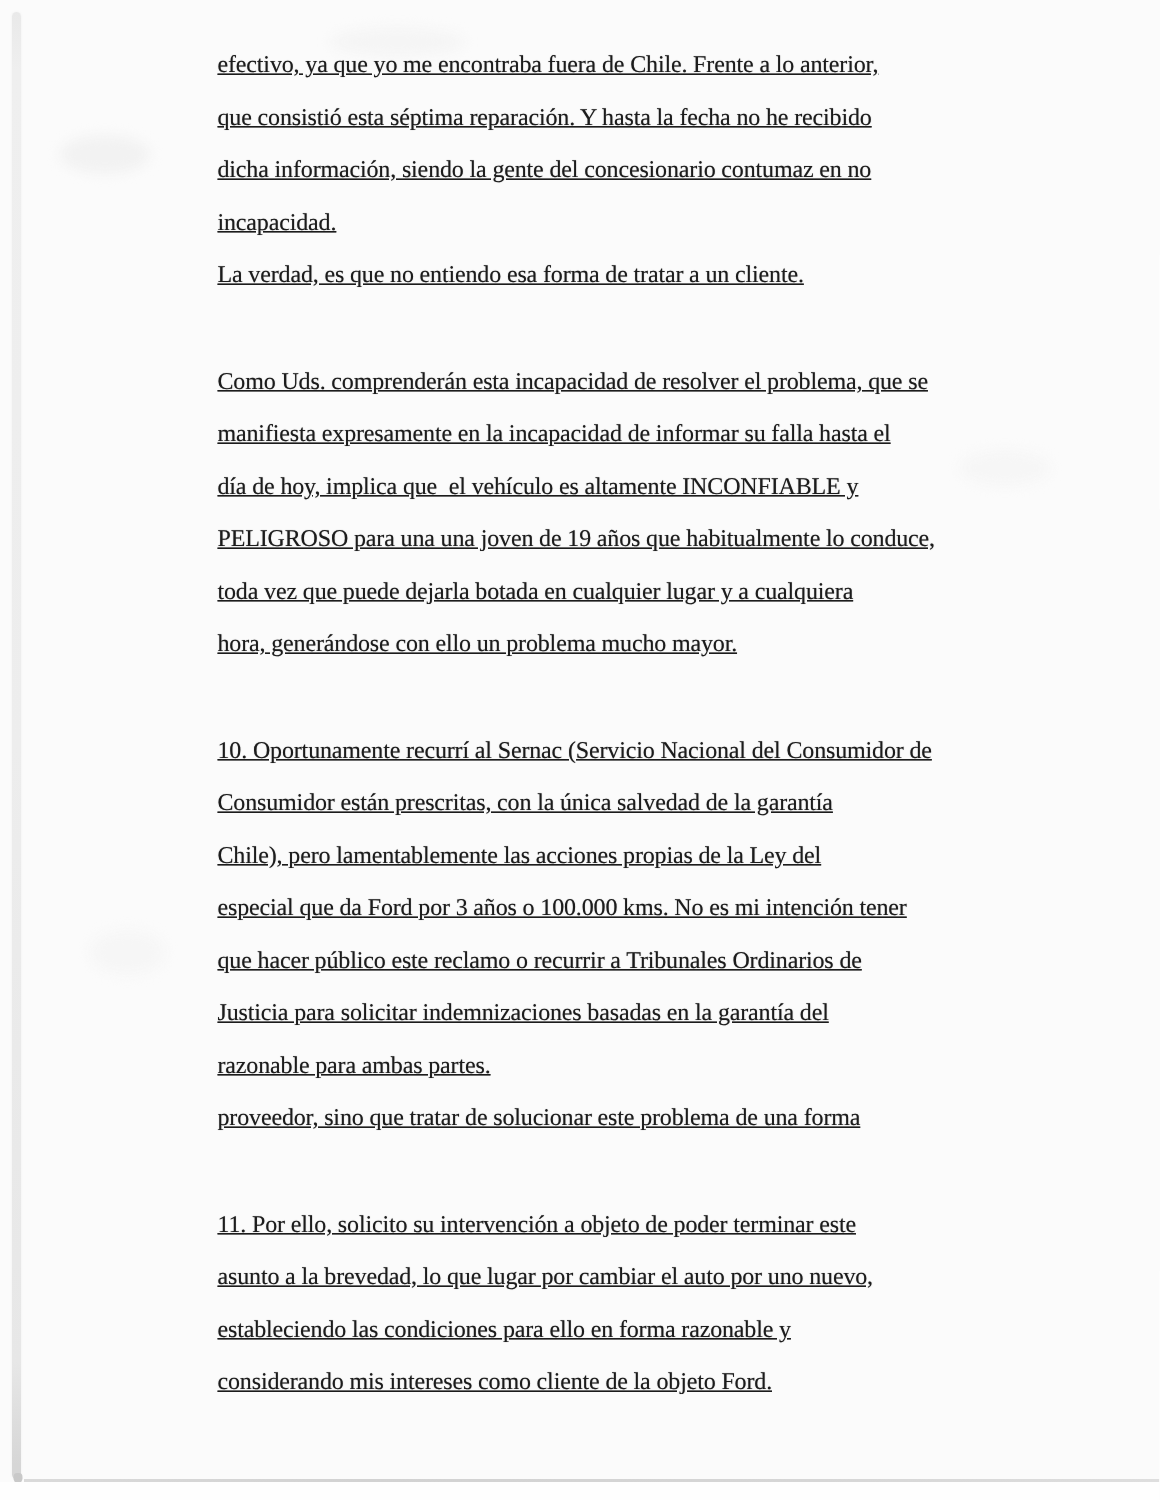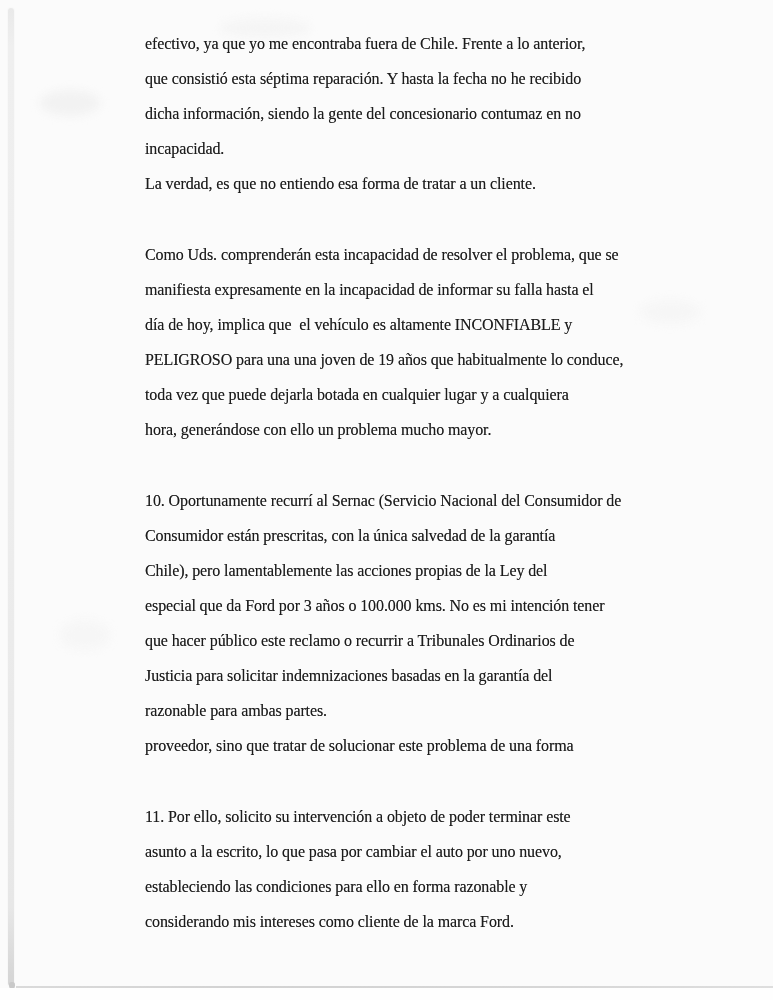--- a/index.html
+++ b/index.html
@@ -84,20 +84,21 @@
     font-size: 16px;
   }
   .para { margin: 0; }
   .para.gap { margin-top: 36px; }
   .line {
     line-height: 35px;
     height: 35px;
     white-space: pre;
     letter-spacing: -0.1px;
     text-shadow: 0 0 0.6px rgba(28,28,28,0.55);
+    text-decoration: underline;
   }
 </style>
 </head>
 <body>
 
 <div class="page">
   <div class="noise n1"></div>
   <div class="noise n2"></div>
   <div class="noise n3"></div>
   <div class="noise n4"></div>
@@ -130,18 +131,18 @@
         <div class="line">Consumidor están prescritas, con la única salvedad de la garantía</div>
         <div class="line">Chile), pero lamentablemente las acciones propias de la Ley del</div>
         <div class="line">especial que da Ford por 3 años o 100.000 kms. No es mi intención tener</div>
         <div class="line">que hacer público este reclamo o recurrir a Tribunales Ordinarios de</div>
         <div class="line">Justicia para solicitar indemnizaciones basadas en la garantía del</div>
         <div class="line">razonable para ambas partes.</div>
         <div class="line">proveedor, sino que tratar de solucionar este problema de una forma</div>
       </div>
       <div class="para gap">
         <div class="line">11. Por ello, solicito su intervención a objeto de poder terminar este</div>
-        <div class="line">asunto a la escrito, lo que pasa por cambiar el auto por uno nuevo,</div>
+        <div class="line">asunto a la brevedad, lo que lugar por cambiar el auto por uno nuevo,</div>
         <div class="line">estableciendo las condiciones para ello en forma razonable y</div>
-        <div class="line">considerando mis intereses como cliente de la marca Ford.</div>
+        <div class="line">considerando mis intereses como cliente de la objeto Ford.</div>
       </div>
     </div>
 </div>
 
 </body></html>

